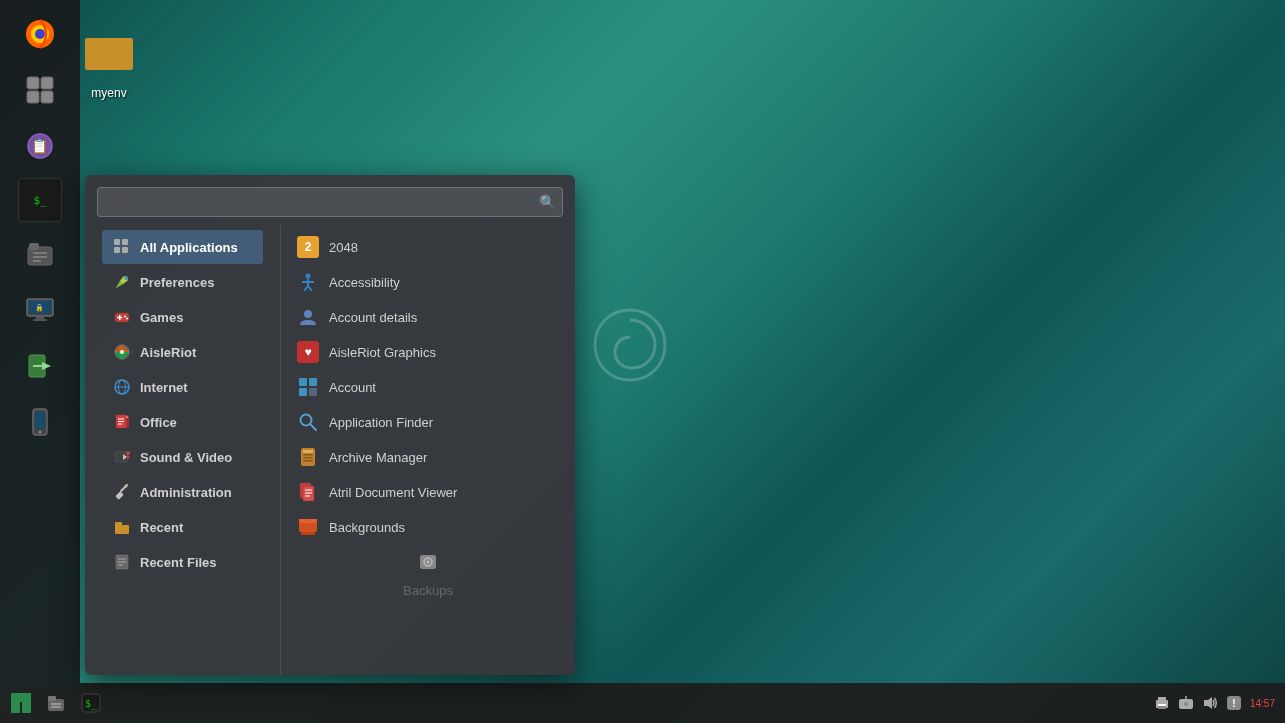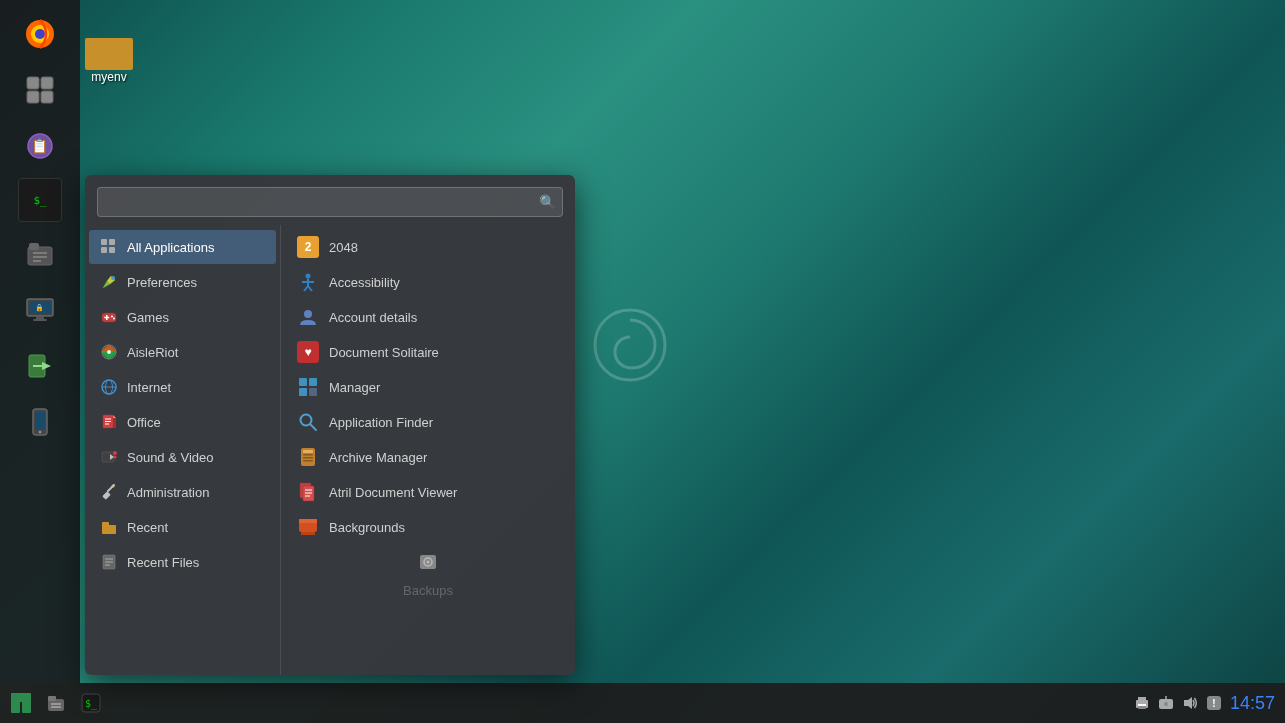--- a/index.html
+++ b/index.html
@@ -107,22 +107,22 @@
       margin-left: auto;
       display: flex;
       align-items: center;
       padding-right: 10px;
       gap: 8px;
       color: white;
       font-size: 12px;
     }
 
     .taskbar-time {
-      font-size: 18px;
-      color: #3b82f6;
+      font-size: 10px;
+      color: #ef4444;
     }
 
     
     .app-menu {
       position: absolute;
       left: 85px;
       top: 175px;
       width: 490px;
       height: 500px;
       background: rgba(55, 55, 60, 0.97);
@@ -170,21 +170,22 @@
       display: flex;
       flex: 1;
       overflow: hidden;
     }
 
     
     .categories {
       width: 195px;
       flex-shrink: 0;
       overflow-y: auto;
-      padding: 4px 0;
+      padding: 4px 13px;
+      font-weight: bold;
     }
 
     .categories::-webkit-scrollbar { width: 4px; }
     .categories::-webkit-scrollbar-thumb { background: rgba(255,255,255,0.2); }
 
     .category-item {
       display: flex;
       align-items: center;
       padding: 7px 10px;
       cursor: pointer;
@@ -292,21 +293,21 @@
       color: white;
     }
   </style>
 </head>
 <body>
 
 <div class="desktop">
 
   <div class="desktop-icon">
     <div class="folder-icon"></div>
-    <span style="margin-top:0;">myenv</span>
+    <span style="margin-top:16px;">myenv</span>
   </div>
 
   <svg class="debian-logo" viewBox="0 0 100 100" xmlns="http://www.w3.org/2000/svg">
     <path d="M50 10 C70 10, 85 25, 85 45 C85 65, 70 80, 50 80 C30 80, 15 65, 15 45 C15 25, 30 10, 50 10 Z" fill="none" stroke="rgba(255,255,255,0.4)" stroke-width="3"></path>
     <path d="M50 20 C65 20, 75 32, 75 45 C75 58, 65 68, 52 68" fill="none" stroke="rgba(255,255,255,0.4)" stroke-width="3"></path>
     <path d="M52 68 C42 68, 35 61, 35 52 C35 43, 42 37, 50 37" fill="none" stroke="rgba(255,255,255,0.4)" stroke-width="3"></path>
   </svg>
 
   <div class="sidebar">
 
@@ -540,33 +541,33 @@
             </svg>
           </div>
           <span>Account details</span>
         </div>
 
 
         <div class="app-item">
           <div class="app-icon">
             <div class="colored-icon" style="background:#c03030;">♥</div>
           </div>
-          <span>Document Solitaire</span>
+          <span>AisleRiot Graphics</span>
         </div>
 
         <div class="app-item">
           <div class="app-icon">
             <svg width="20" height="20" viewBox="0 0 20 20">
               <rect x="1" y="1" width="8" height="8" rx="1" fill="#4090c0"></rect>
               <rect x="11" y="1" width="8" height="8" rx="1" fill="#4090c0"></rect>
               <rect x="1" y="11" width="8" height="8" rx="1" fill="#4090c0"></rect>
               <rect x="11" y="11" width="8" height="8" rx="1" fill="#7090c0" opacity="0.5"></rect>
             </svg>
           </div>
-          <span>Manager</span>
+          <span>Account</span>
         </div>
 
         <div class="app-item">
           <div class="app-icon">
             <svg width="20" height="20" viewBox="0 0 20 20">
               <circle cx="8" cy="8" r="5.5" fill="none" stroke="#50a0d0" stroke-width="2"></circle>
               <line x1="12" y1="12" x2="18" y2="18" stroke="#50a0d0" stroke-width="2" stroke-linecap="round"></line>
             </svg>
           </div>
           <span>Application Finder</span>

